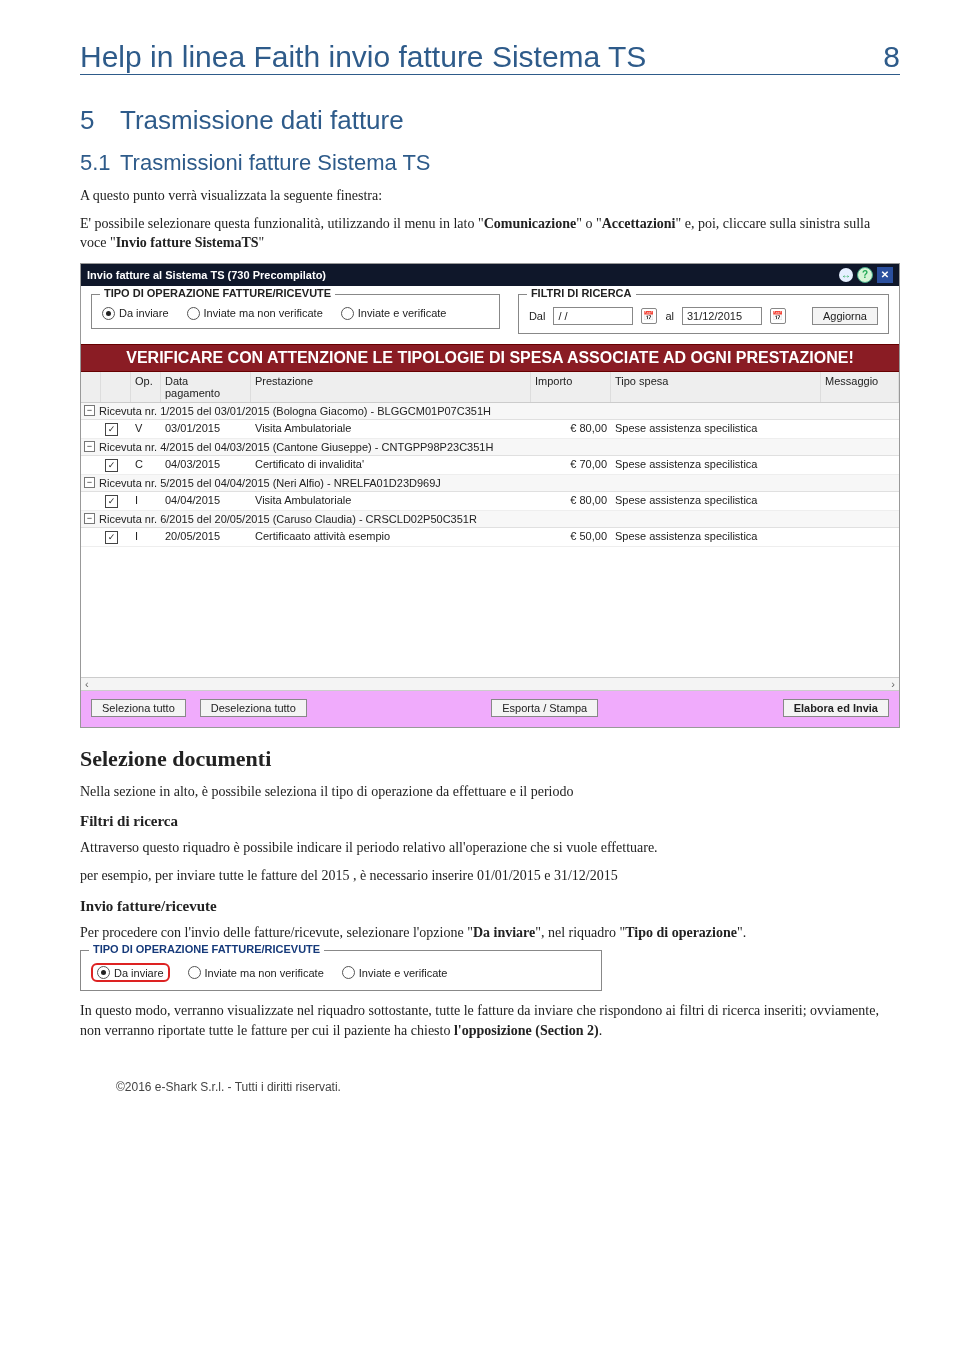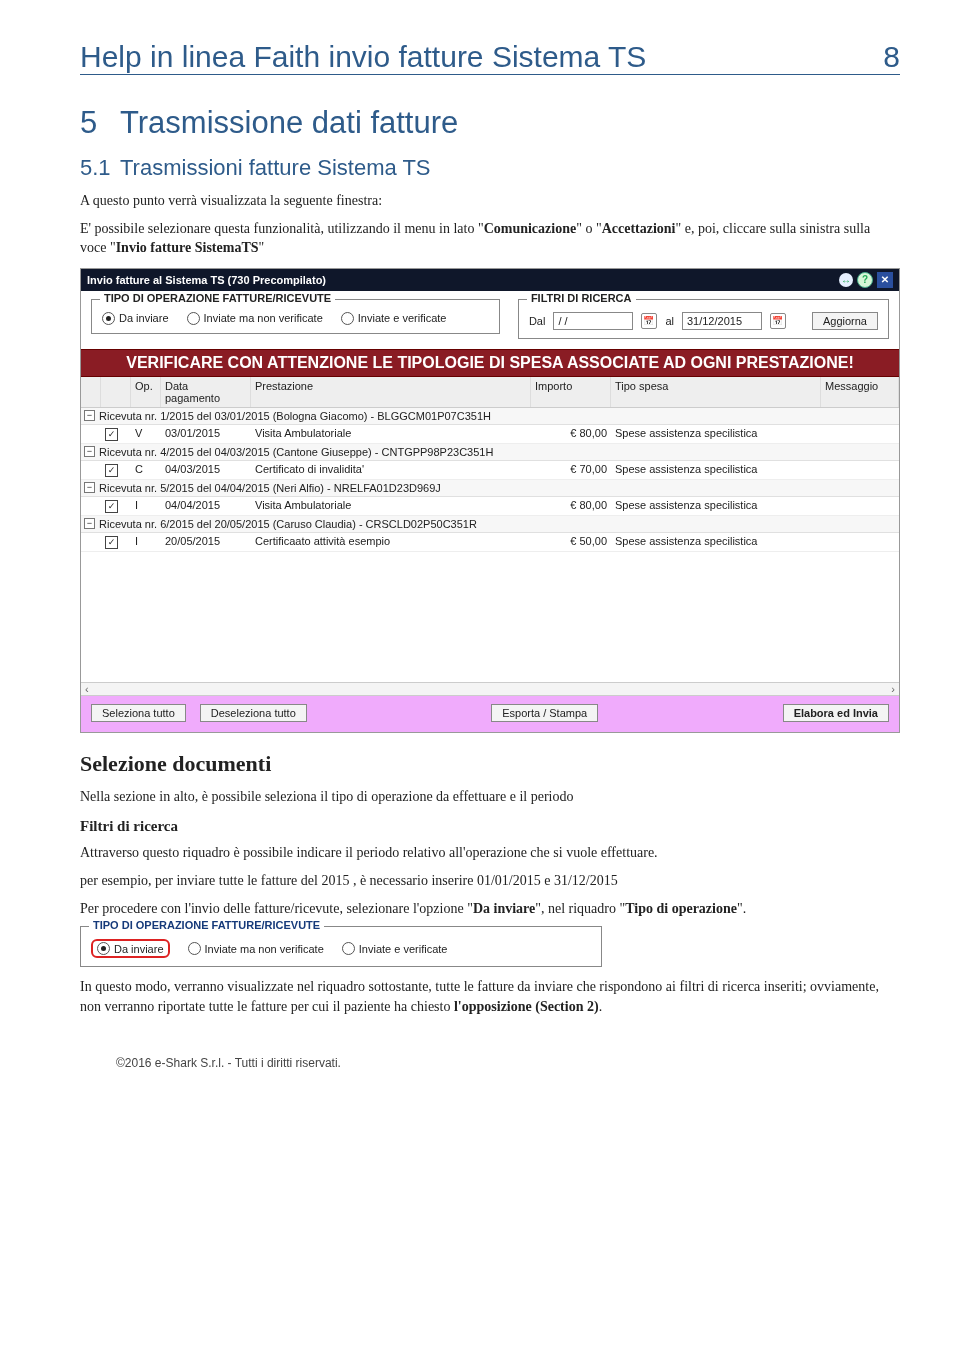--- a/index.html
+++ b/index.html
@@ -20,21 +20,21 @@
     border-bottom: 1px solid #2e5b8a;
     margin-bottom: 30px;
     display: flex;
     justify-content: space-between;
     align-items: baseline;
   }
   .doc-title .pgnum { font-size: 30px; }
   .h1-sec {
     font-family: 'Trebuchet MS', sans-serif;
     color: #2e5b8a;
-    font-size: 31px;
+    font-size: 26px;
     margin: 18px 0 10px 0;
   }
   .h1-sec .num { display:inline-block; width:40px; }
   .h2-sec {
     font-family: 'Trebuchet MS', sans-serif;
     color: #2e5b8a;
     font-size: 22px;
     margin: 14px 0 10px 0;
   }
   .h2-sec .num { display:inline-block; width:40px; }
@@ -331,20 +331,21 @@
     </div>
   </div>
 
   <div class="h3">Selezione documenti</div>
   <p class="body-text">Nella sezione in alto, è possibile seleziona il tipo di operazione da effettuare e il periodo</p>
 
   <div class="h4">Filtri di ricerca</div>
   <p class="body-text">Attraverso questo riquadro è possibile indicare il periodo relativo all'operazione che si vuole effettuare.</p>
   <p class="body-text">per esempio, per inviare tutte le fatture del 2015 , è necessario inserire  01/01/2015 e 31/12/2015</p>
 
+  <div class="h4">Invio fatture/ricevute</div>
   <p class="body-text">
     <span>Per procedere con l'invio delle fatture/ricevute, selezionare l'opzione "</span><b>Da inviare</b><span>", nel riquadro "</span><b>Tipo di operazione</b><span>".</span>
   </p>
 
   <div class="small-fieldset">
     <span class="legend">TIPO DI OPERAZIONE FATTURE/RICEVUTE</span>
     <div class="radio-row">
       <span class="radio-item hl">
           <span class="rad on"></span>
           <span>Da inviare</span>

